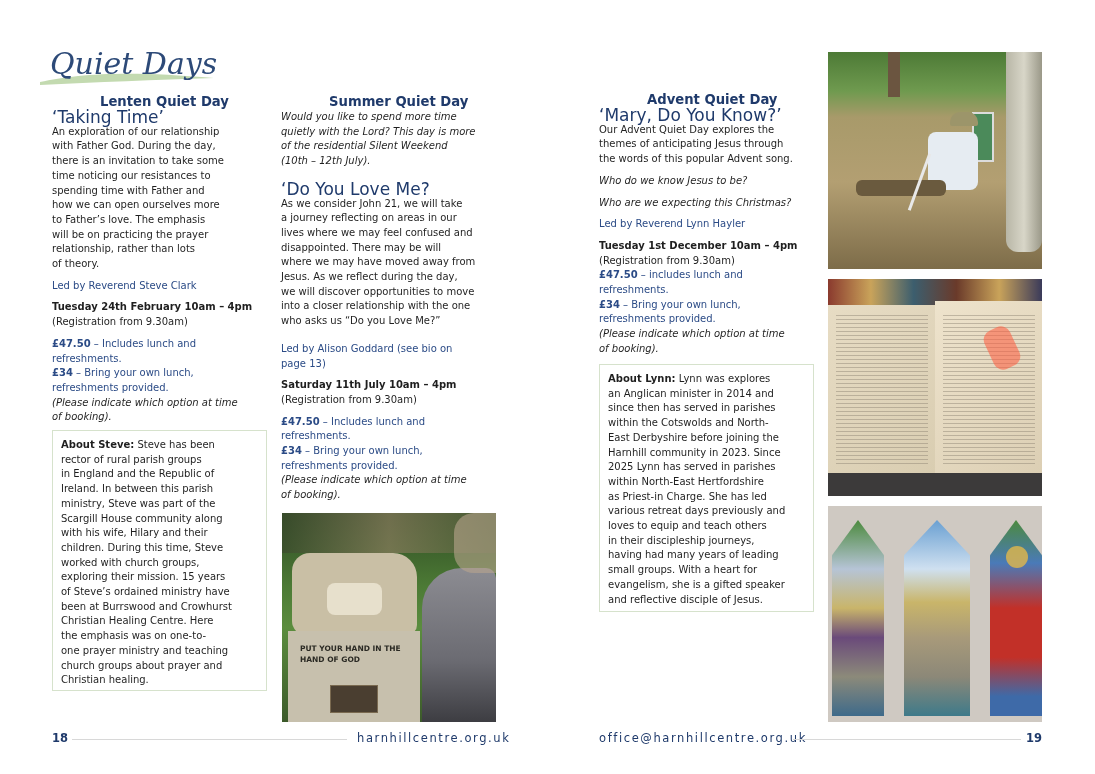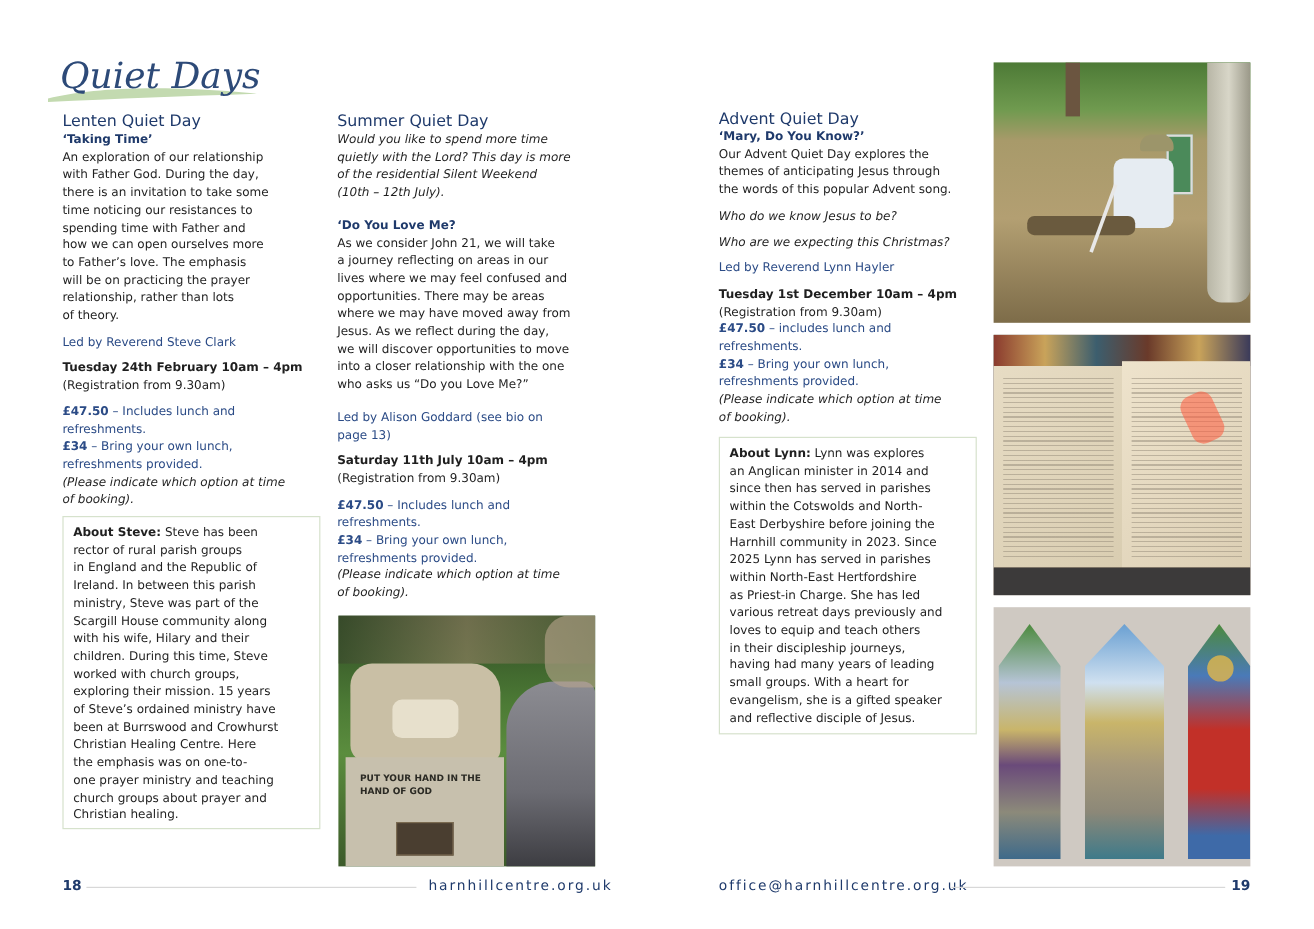--- a/index.html
+++ b/index.html
@@ -1,21 +1,21 @@
 <!DOCTYPE html>
 <html><head>
 <meta charset="utf-8">
 <style>
   * { box-sizing: border-box; margin: 0; padding: 0; }
   html, body { width: 1095px; height: 774px; background: #ffffff; overflow: hidden; }
   body { position: relative; font-family: "DejaVu Sans", "Liberation Sans", sans-serif; color: #1f1f1f; }
   .abs { position: absolute; }
   .txt { font-size: 10px; line-height: 14.7px; color: #1f1f1f; }
-  .head { font-weight: normal; font-size: 13.2px; line-height: 16px; color: #1f3a6b; }
-  .sub { font-weight: bold; font-size: 10px; line-height: 14.7px; color: #1f3a6b; }
+  .head { font-weight: bold; font-size: 13.2px; line-height: 16px; color: #1f3a6b; margin-left: 48px; }
+  .sub { font-weight: normal; font-size: 17px; line-height: 14.7px; color: #1f3a6b; }
   .ital { font-style: italic; }
   .b { font-weight: bold; }
   .blue { color: #2b4b86; }
   .box { border: 1.5px solid #d6e2cc; padding: 7px 8px; }
   .gap { height: 7px; }
   .photo { overflow: hidden; }
   .footer-num { font-weight: bold; font-size: 11.5px; color: #1f3a6b; }
   .footer-url { font-size: 11.5px; color: #1f3a6b; letter-spacing: 1.6px; }
   .rule { height: 1px; background: #d8d8d8; }
   .logo-text { font-family: "DejaVu Serif", serif; font-style: italic; font-size: 30px; color: #2d4a78; letter-spacing: 0px; }
@@ -88,21 +88,21 @@
       <div>quietly with the Lord? This day is more</div>
       <div>of the residential Silent Weekend</div>
       <div>(10th – 12th July).</div>
   </div>
   <div style="height:13px"></div>
   <div class="sub">‘Do You Love Me?</div>
   <div class="txt">
     <div>As we consider John 21, we will take</div>
       <div>a journey reflecting on areas in our</div>
       <div>lives where we may feel confused and</div>
-      <div>opportunities. There may be areas</div>
+      <div>disappointed. There may be will</div>
       <div>where we may have moved away from</div>
       <div>Jesus. As we reflect during the day,</div>
       <div>we will discover opportunities to move</div>
       <div>into a closer relationship with the one</div>
       <div>who asks us “Do you Love Me?”</div>
   </div>
   <div style="height:13px"></div>
   <div class="txt blue">
       <div>Led by Alison Goddard (see bio on</div>
       <div>page 13)</div>

